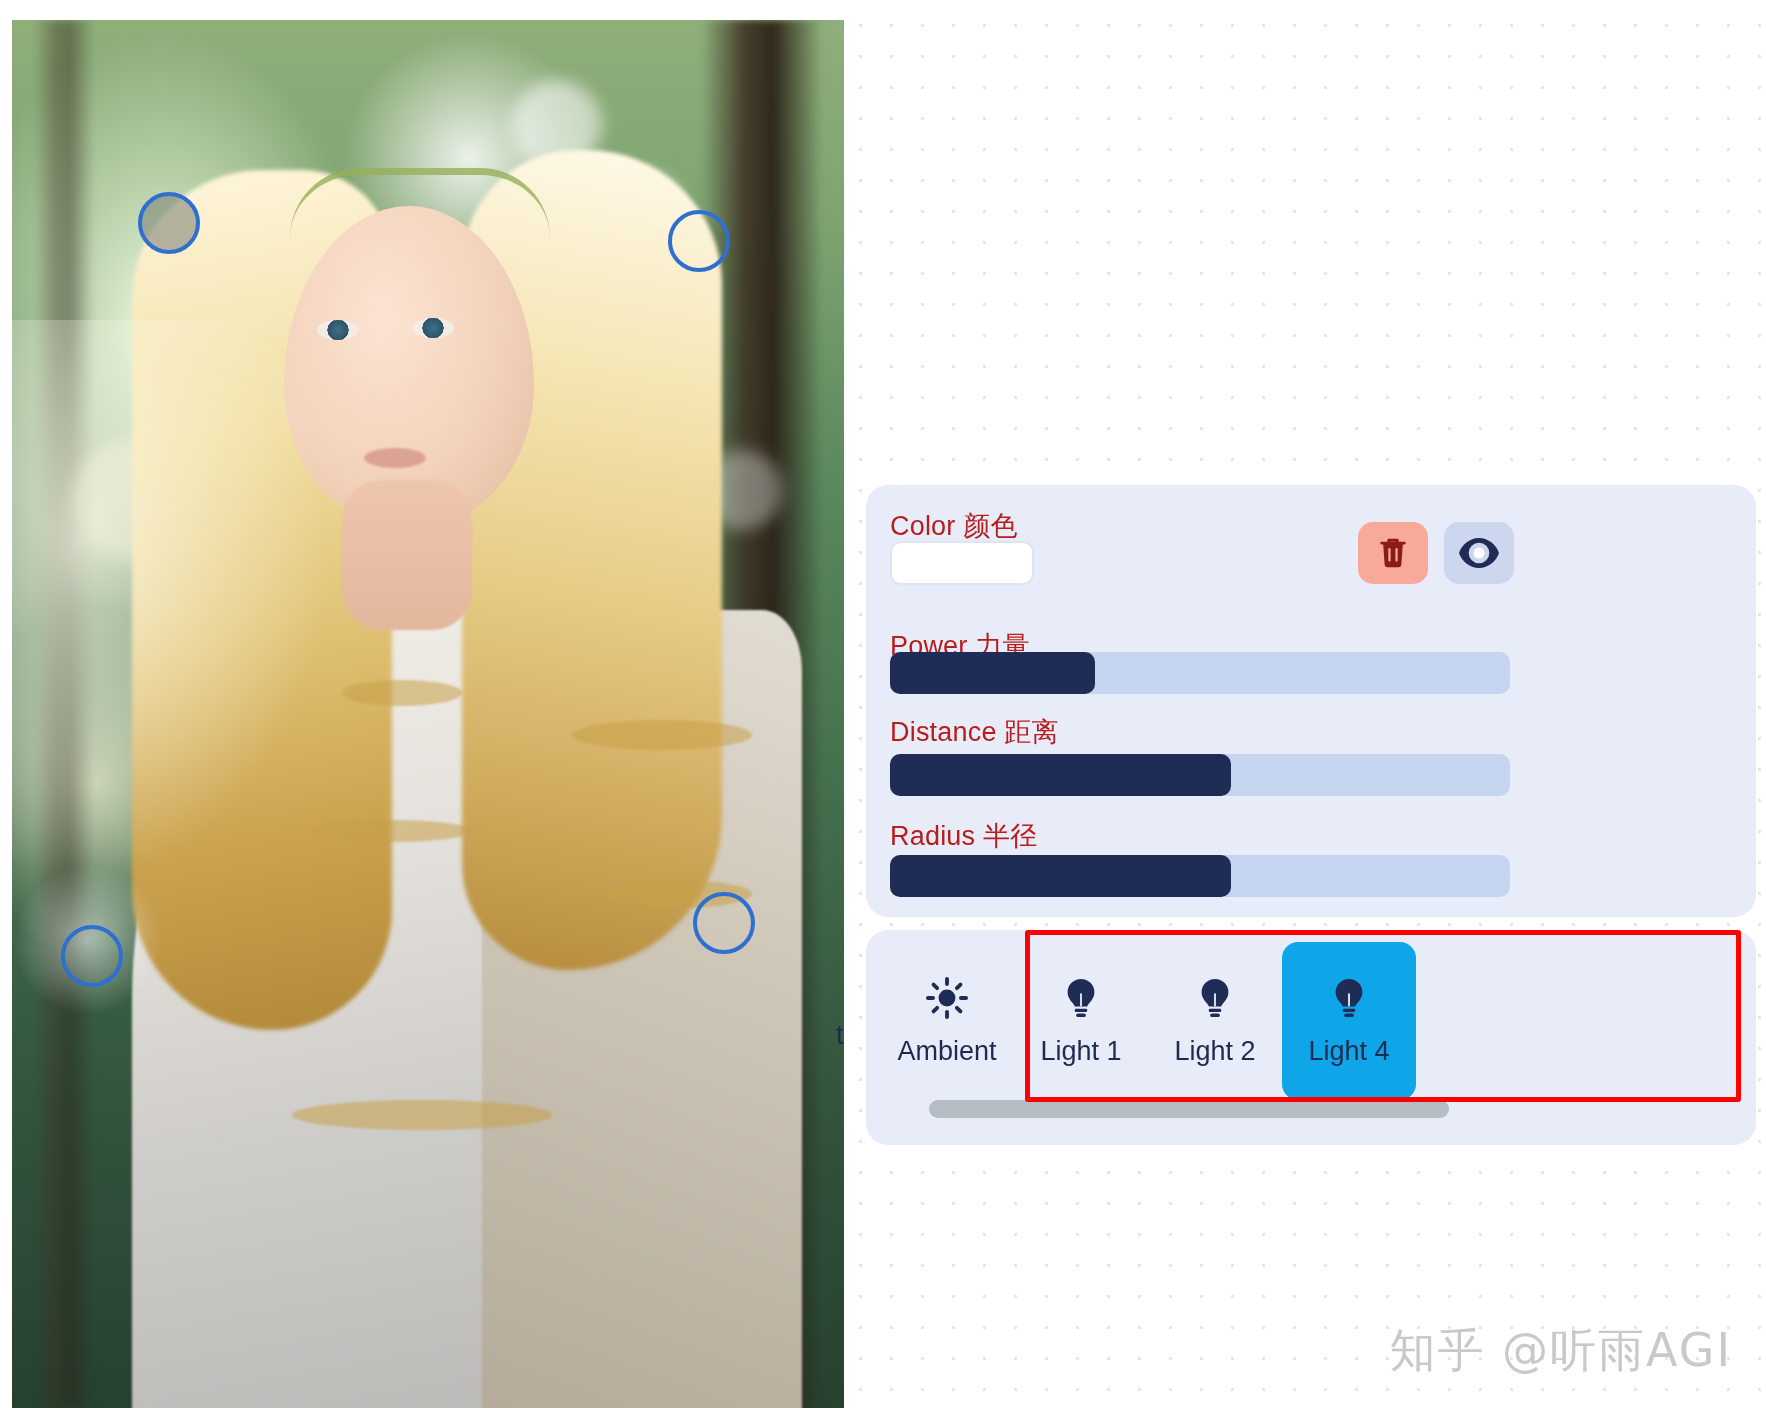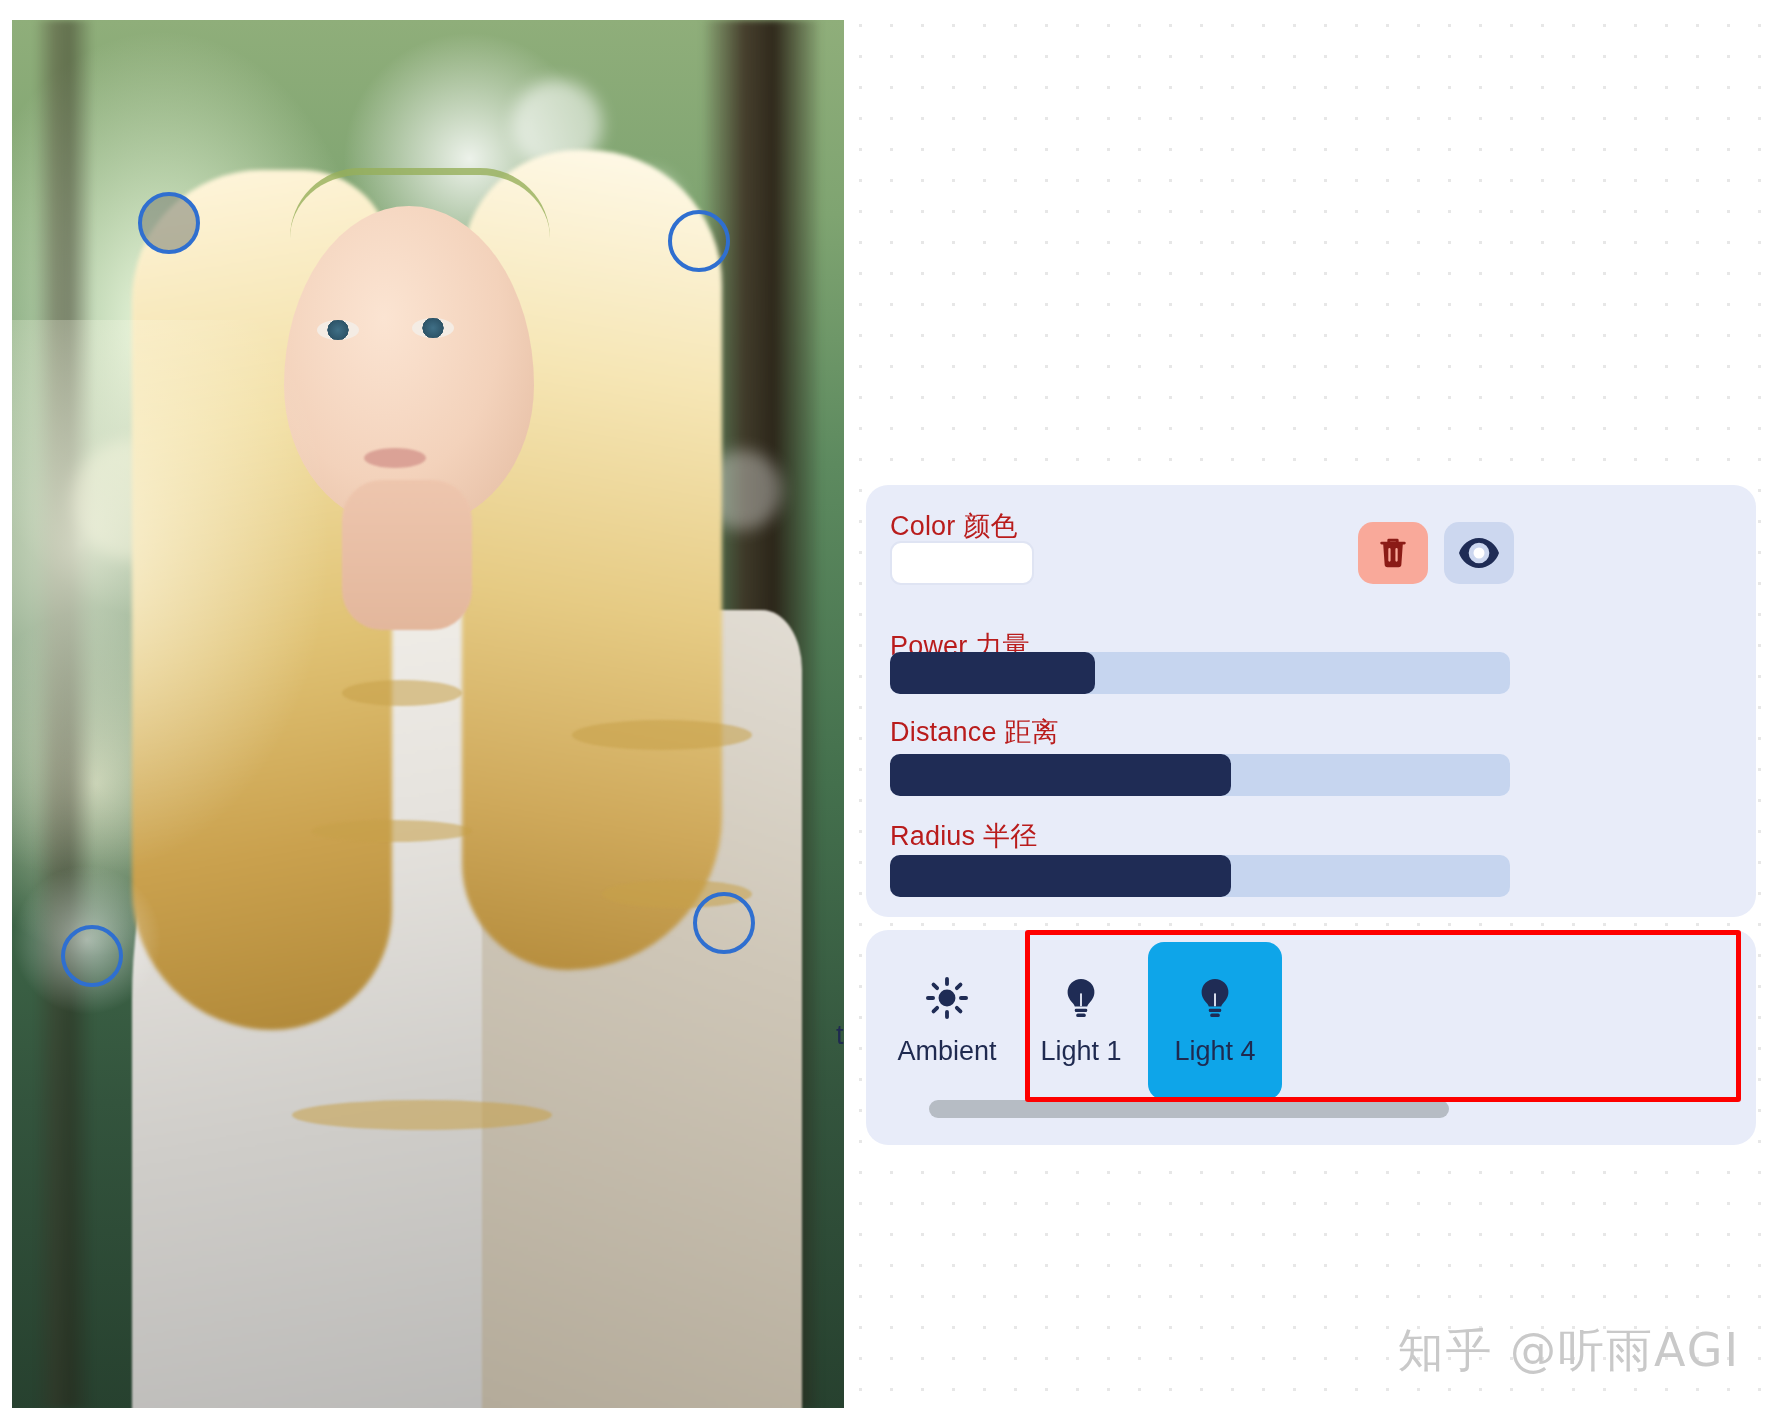--- a/index.html
+++ b/index.html
@@ -211,21 +211,21 @@
     left:1025px; top:930px;
     width:716px; height:172px;
     border:5px solid #fe0000;
     border-radius:3px;
     pointer-events:none;
   }
 
   
   #watermark {
     position:absolute;
-    right:26px; bottom:26px;
+    right:34px; bottom:26px;
     font-size:46px;
     color:#c9c9c9;
     letter-spacing:2px;
     white-space:nowrap;
     font-family:"DejaVu Sans", sans-serif;
   }
 </style>
 </head>
 <body>
 
@@ -322,20 +322,31 @@
         <span>
           <svg class="tab-icon" viewBox="0 0 24 24">
             <path fill="#1f2c55" d="M12 1.6A7.3 7.3 0 0 0 4.7 8.9c0 2.6 1.4 4.3 2.6 5.7.7.8 1.2 1.4 1.3 2.1h6.8c.1-.7.6-1.3 1.3-2.1 1.2-1.4 2.6-3.1 2.6-5.7A7.3 7.3 0 0 0 12 1.6z"></path>
             <rect x="8.6" y="17.8" width="6.8" height="1.9" rx=".7" fill="#1f2c55"></rect>
             <rect x="9.4" y="20.4" width="5.2" height="2" rx=".9" fill="#1f2c55"></rect>
             <rect x="11.5" y="9.5" width="1" height="7" fill="#e8ecf9"></rect>
           </svg>
         </span>
         <span class="tab-label">Light 1</span>
       </div>
+      <div class="tab">
+        <span>
+          <svg class="tab-icon" viewBox="0 0 24 24">
+            <path fill="#1f2c55" d="M12 1.6A7.3 7.3 0 0 0 4.7 8.9c0 2.6 1.4 4.3 2.6 5.7.7.8 1.2 1.4 1.3 2.1h6.8c.1-.7.6-1.3 1.3-2.1 1.2-1.4 2.6-3.1 2.6-5.7A7.3 7.3 0 0 0 12 1.6z"></path>
+            <rect x="8.6" y="17.8" width="6.8" height="1.9" rx=".7" fill="#1f2c55"></rect>
+            <rect x="9.4" y="20.4" width="5.2" height="2" rx=".9" fill="#1f2c55"></rect>
+            <rect x="11.5" y="9.5" width="1" height="7" fill="#e8ecf9"></rect>
+          </svg>
+        </span>
+        <span class="tab-label">Light 2</span>
+      </div>
       <div class="tab selected">
         <span>
           <svg class="tab-icon" viewBox="0 0 24 24">
             <path fill="#1f2c55" d="M12 1.6A7.3 7.3 0 0 0 4.7 8.9c0 2.6 1.4 4.3 2.6 5.7.7.8 1.2 1.4 1.3 2.1h6.8c.1-.7.6-1.3 1.3-2.1 1.2-1.4 2.6-3.1 2.6-5.7A7.3 7.3 0 0 0 12 1.6z"></path>
             <rect x="8.6" y="17.8" width="6.8" height="1.9" rx=".7" fill="#1f2c55"></rect>
             <rect x="9.4" y="20.4" width="5.2" height="2" rx=".9" fill="#1f2c55"></rect>
             <rect x="11.5" y="9.5" width="1" height="7" fill="#e8ecf9"></rect>
           </svg>
         </span>
         <span class="tab-label">Light 4</span>

